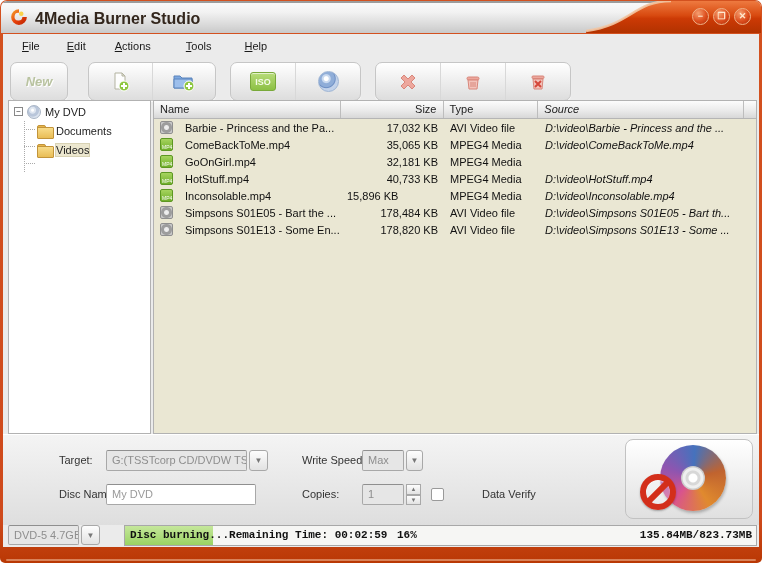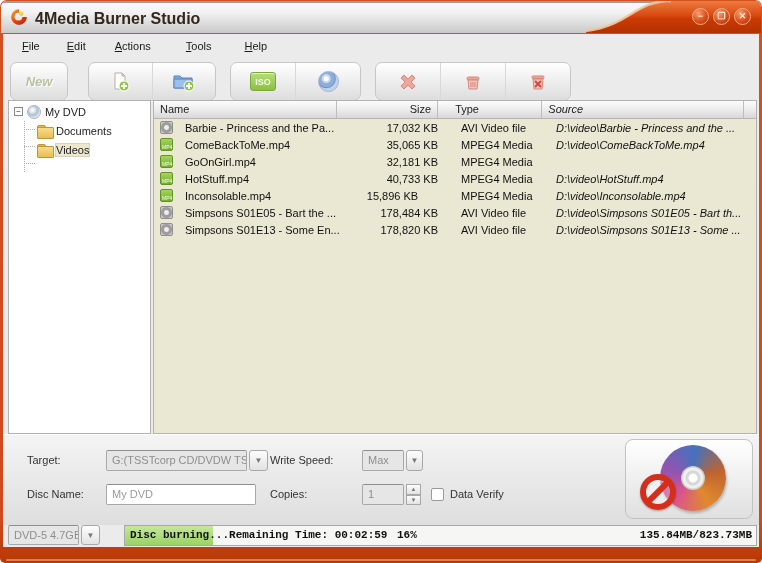--- a/index.html
+++ b/index.html
@@ -91,33 +91,33 @@
   .folder-ico::after  { content:""; position:absolute; left:0; top:2px; width:15px; height:10px; background:linear-gradient(#f8dc8a,#e9bd55); border:1px solid #c2943a; border-radius:1px; }
   .tree-vline { position:absolute; left:15px; top:20px; height:51px; border-left:1px dotted #aaa; }
   .tree-hline { position:absolute; left:15px; width:11px; border-top:1px dotted #aaa; }
 
   .list-panel {
     position:absolute; left:150px; top:66px; width:604px; height:334px;
     background:#eae7d3; border:1px solid #b2b2b2; overflow:hidden;
   }
   .list-header { display:flex; height:18px; background:linear-gradient(#fcfcfc,#e9e9e9 60%,#d8d8d8); border-bottom:1px solid #b5b5b5; }
   .hcell { border-right:1px solid #bdbdbd; padding:2px 6px; color:#222; white-space:nowrap; overflow:hidden; cursor:default; }
-  .c-name{ width:187px; } .c-size{ width:103px; text-align:right; } .c-type{ width:95px;margin-left:11px; } .c-src{ width:206px;font-style:italic; } .c-fill{ flex:1; border-right:none; }
+  .c-name{ width:187px; } .c-size{ width:103px; text-align:right; } .c-type{ width:95px; } .c-src{ width:206px;font-style:italic; } .c-fill{ flex:1; border-right:none; }
   .list-row { display:flex; height:17px; align-items:center; }
   .cell { padding:0 6px; white-space:nowrap; overflow:hidden; color:#111; }
   .name-wrap { display:flex; align-items:center; gap:12px; }
   .ficon { width:13px; height:13px; flex:none; position:relative; border-radius:2px; }
   .icon-avi { background:radial-gradient(circle at 50% 50%, #e9e9e9 0 2px, #9d9d9d 3px 5px, #c9c9c9 6px); border:1px solid #8f8f8f; }
   .icon-avi::after { content:""; position:absolute; left:4px; top:4px; width:3px; height:3px; border-radius:50%; background:#efefef; }
   .icon-mp4 { background:linear-gradient(#a6d45e,#6fae2a); border:1px solid #5d9722; }
   .icon-mp4::after { content:"MP4"; position:absolute; left:1px; bottom:0; font-size:5px; color:#fff; letter-spacing:0; }
 
   
   .settings { position:absolute; left:0; right:0; top:400px; height:91px; background:linear-gradient(#f4f4f4,#dedede); border-top:1px solid #fff; }
-  .flabel { position:absolute; color:#333; line-height:21px; }
+  .flabel { position:absolute; color:#333; line-height:21px;margin-left:32px; }
   .field {
     position:absolute; height:21px; border:1px solid #a8a8a8; border-top-color:#8f8f8f;
     background:#e6e6e6; color:#8e8e8e; line-height:19px; padding:0 5px;
     white-space:nowrap; overflow:hidden; border-radius:2px;
   }
   .field.white { background:#fff; color:#9a9a9a; }
   .dd-btn {
     position:absolute; height:21px; width:19px; border:1px solid #a8a8a8; border-radius:3px;
     background:linear-gradient(#fdfdfd,#e2e2e2); color:#777; font-size:8px;
     display:flex; align-items:center; justify-content:center; cursor:default;
@@ -329,21 +329,21 @@
           </div>
         <div class="cell c-size" style="text-align:right">40,733 KB</div>
         <div class="cell c-type">MPEG4 Media</div>
         <div class="cell c-src">D:\video\HotStuff.mp4</div>
       </div>
       <div class="list-row">
         <div class="cell c-name name-wrap">
             <span class="ficon icon-mp4"></span>
             <span>Inconsolable.mp4</span>
           </div>
-        <div class="cell c-size" style="text-align:center">15,896 KB</div>
+        <div class="cell c-size" style="text-align:left">15,896 KB</div>
         <div class="cell c-type">MPEG4 Media</div>
         <div class="cell c-src">D:\video\Inconsolable.mp4</div>
       </div>
       <div class="list-row">
         <div class="cell c-name name-wrap">
             <span class="ficon icon-avi"></span>
             <span>Simpsons S01E05 - Bart the ...</span>
           </div>
         <div class="cell c-size" style="text-align:right">178,484 KB</div>
         <div class="cell c-type">AVI Video file</div>

